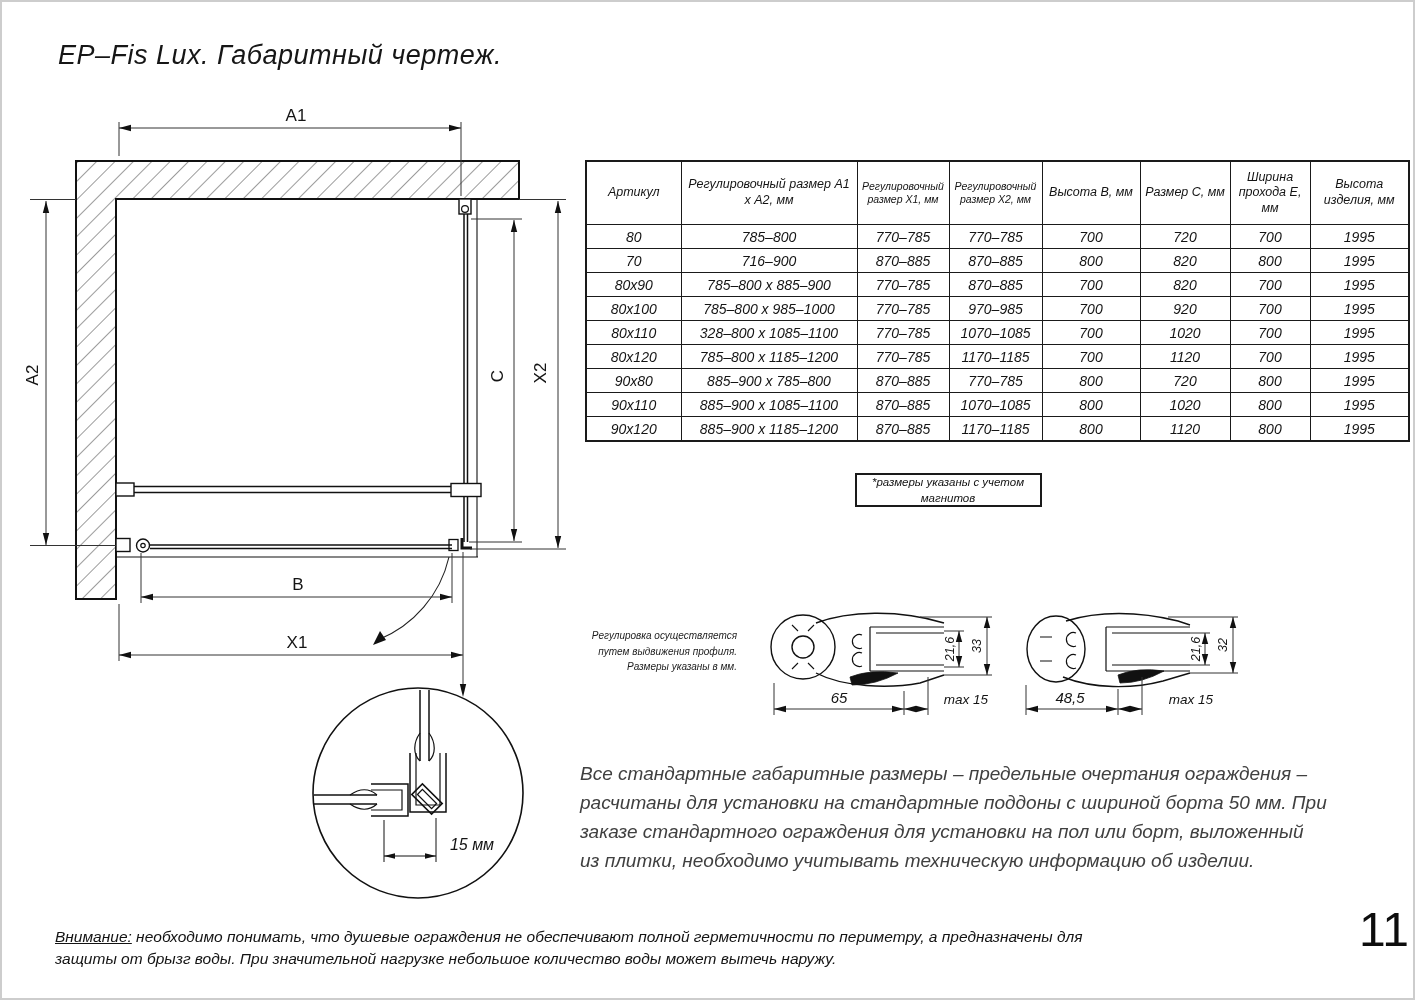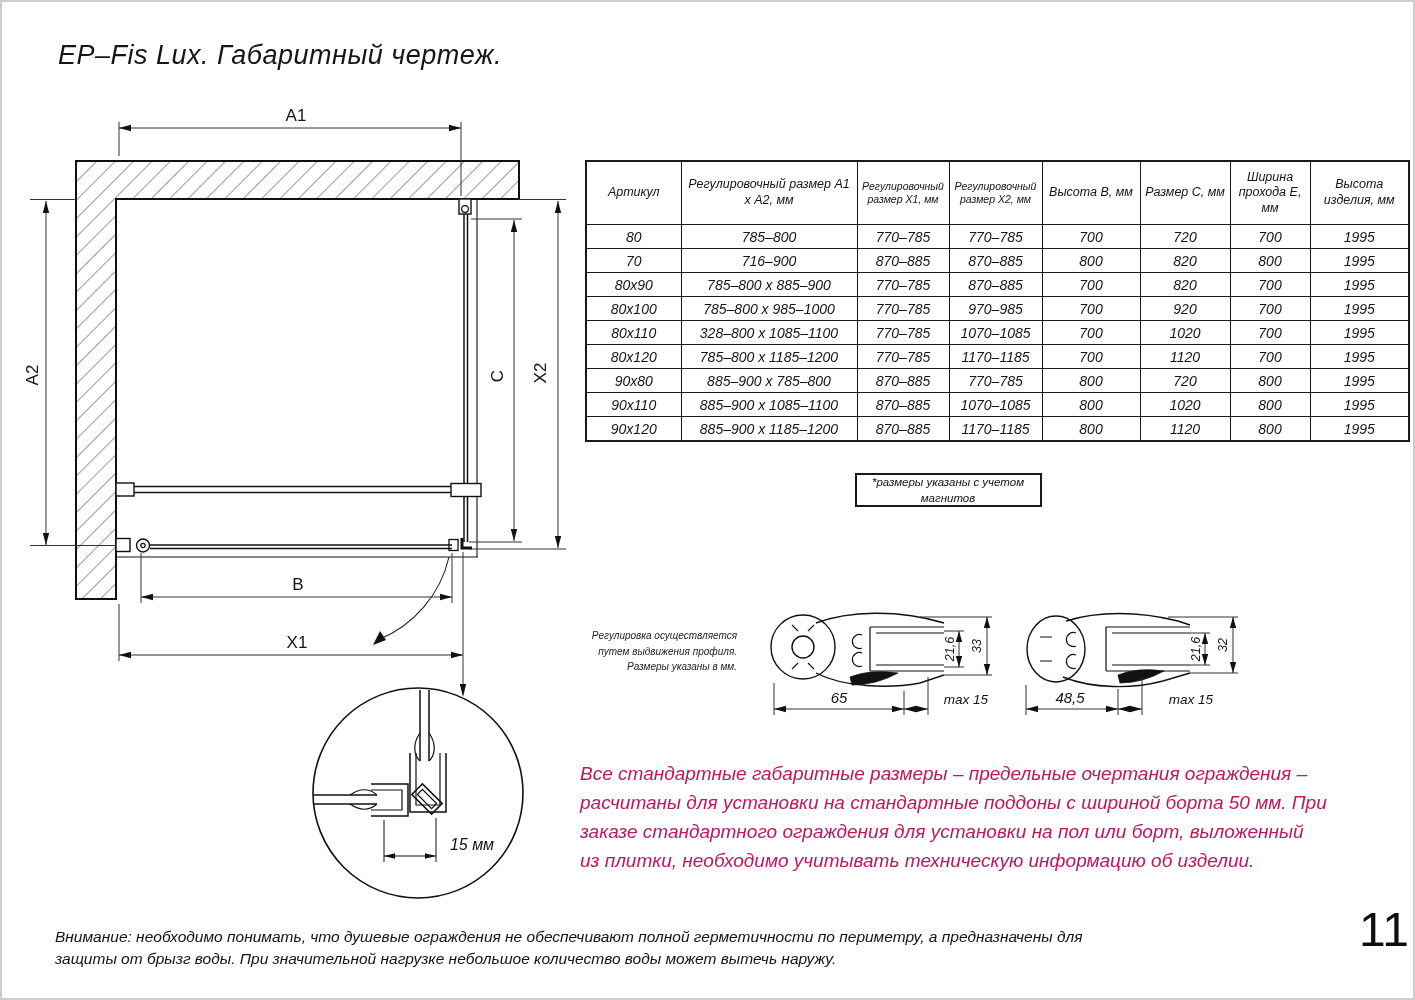--- a/index.html
+++ b/index.html
@@ -32,27 +32,27 @@
     left:854.5px;top:473px;width:187px;height:34px;border:2px solid #1a1a1a;
     font-size:11.5px;font-style:italic;text-align:center;line-height:1.4;
     display:flex;align-items:center;justify-content:center;background:#fff;padding:1px 4px;box-sizing:border-box;
   }
   .profile-note{
     left:552px;top:628px;width:185px;text-align:right;font-size:10px;
     font-style:italic;line-height:1.55;white-space:pre-line;color:#1c1c1c;
   }
   .paragraph{
     left:580px;top:760px;width:748px;font-size:19px;font-style:italic;
-    line-height:1.52;color:#be185d;
+    line-height:1.52;color:#404040;
   }
   .warning{
     left:55px;top:926px;width:1048px;font-size:15.5px;font-style:italic;
     line-height:1.45;color:#131313;
   }
-  .warning .wlabel{}
+  .warning .wlabel{text-decoration:underline;}
   .pagenum{
     left:1359px;top:902px;font-size:48px;color:#0d0d0d;
   }
 </style>
 </head>
 <body>
 
 <div class="page">
 
   <div class="abs title">EP–Fis Lux. Габаритный чертеж.</div>

